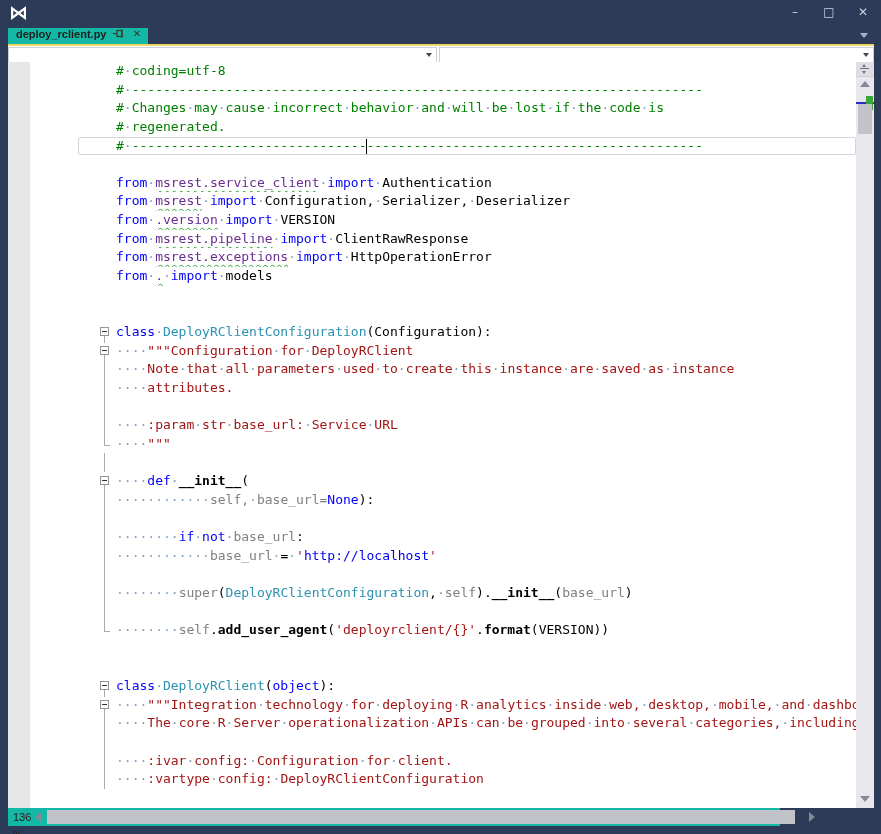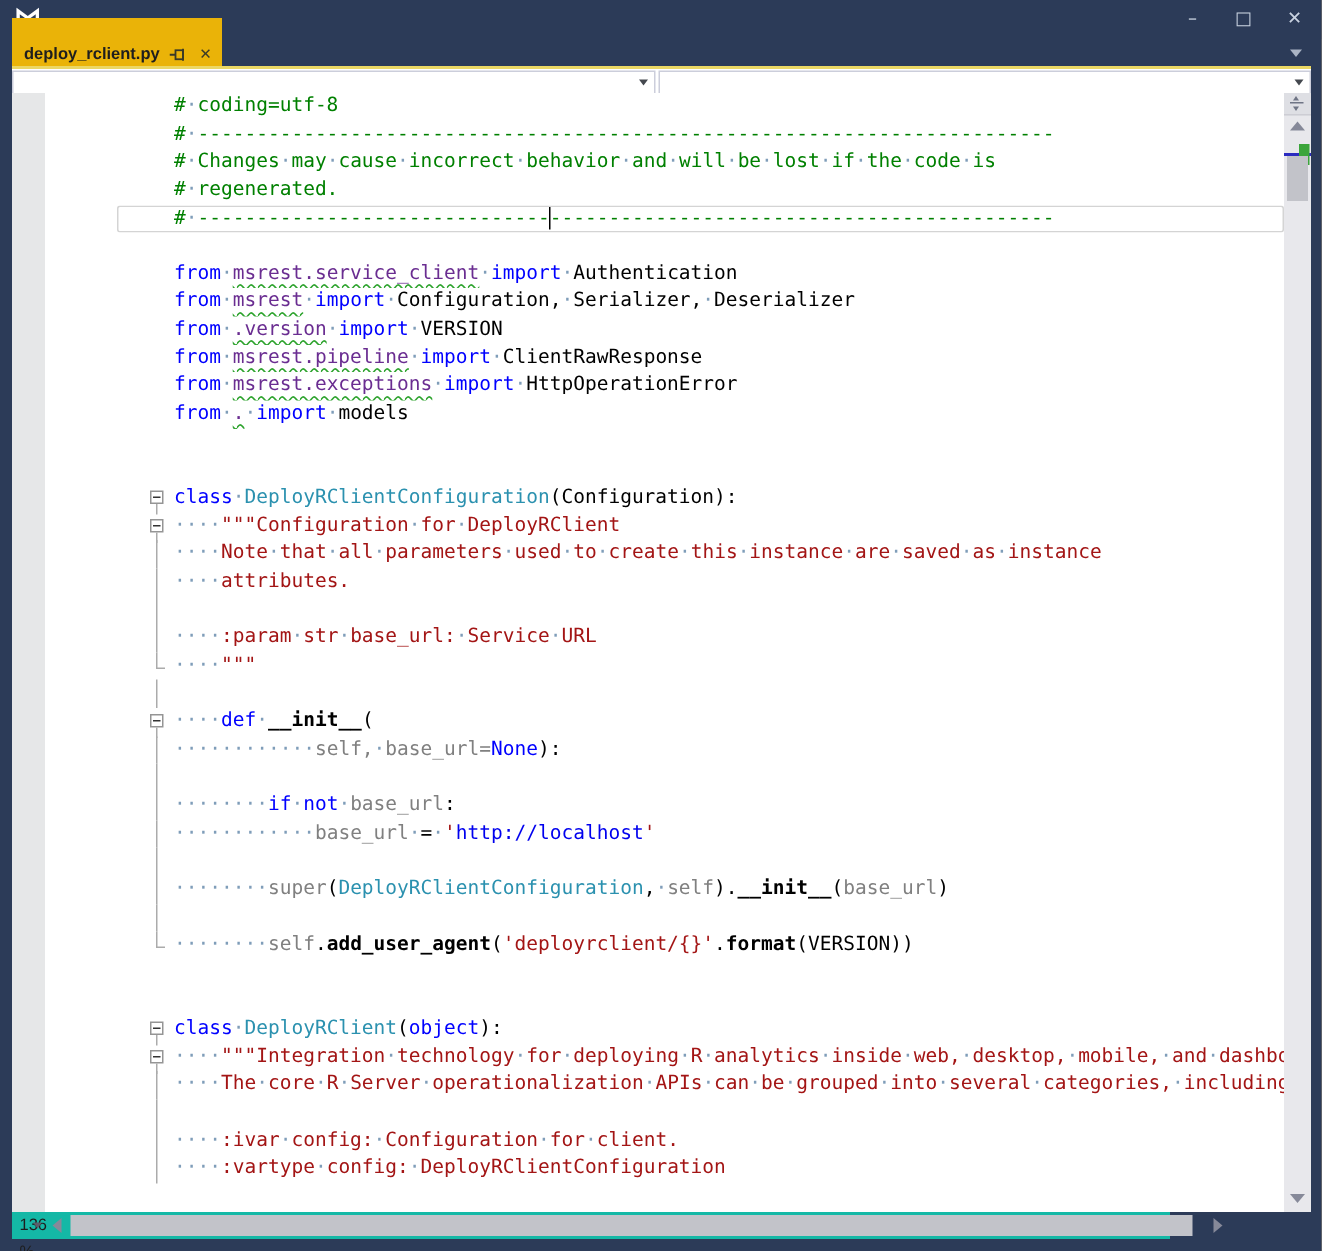--- a/index.html
+++ b/index.html
@@ -12,22 +12,22 @@
   .titlebar{position:absolute;left:0;top:0;right:0;height:26px;background:#2C3B58;}
   .vslogo{position:absolute;left:9px;top:1px;color:#FFFFFF;font-size:19px;font-weight:bold;
           font-family:"DejaVu Sans", sans-serif;}
   .wtitle{position:absolute;left:38px;top:7px;color:#E4E9F2;font-size:12px;margin-top:20px;}
   .winbtns{position:absolute;right:6px;top:2px;display:flex;gap:10px;}
   .winbtn{width:24px;height:20px;color:#C9D2E0;font-size:12px;text-align:center;line-height:20px;
           font-family:"DejaVu Sans", sans-serif;}
   
   .tabstrip{position:absolute;left:8px;top:26px;width:866px;height:20px;background:#2C3B58;}
   .tabstrip .underline{position:absolute;left:0;right:0;bottom:0;height:2px;background:#EBD764;}
-  .tab{position:absolute;left:0;bottom:2px;height:16px;background:#eab308;display:flex;
-       align-items:center;padding:16px 6px 0 8px;gap:7px;}
+  .tab{position:absolute;left:0;bottom:2px;height:16px;background:#14b8a6;display:flex;
+       align-items:flex-start;padding:0 6px 0 8px;gap:7px;}
   .tab .label{font-size:11px;font-weight:bold;color:#1E1E1E;white-space:nowrap;}
   .tab .ticon{width:11px;height:11px;display:inline-block;color:#3A3A28;font-size:10px;line-height:11px;text-align:center;}
   .doclist-arrow{position:absolute;right:6px;top:7px;width:0;height:0;
       border-left:4px solid transparent;border-right:4px solid transparent;border-top:5px solid #AAB4C4;}
   
   .navbar{position:absolute;left:8px;top:46px;width:866px;height:16px;background:#FFFFFF;display:flex;}
   .combo{position:relative;height:14px;margin-top:1px;background:#FFFFFF;border:1px solid #CCCEDB;}
   .combo.left{width:427px;}
   .combo.right{flex:1;margin-left:2px;}
   .combo .arr{position:absolute;right:4px;top:5px;width:0;height:0;

